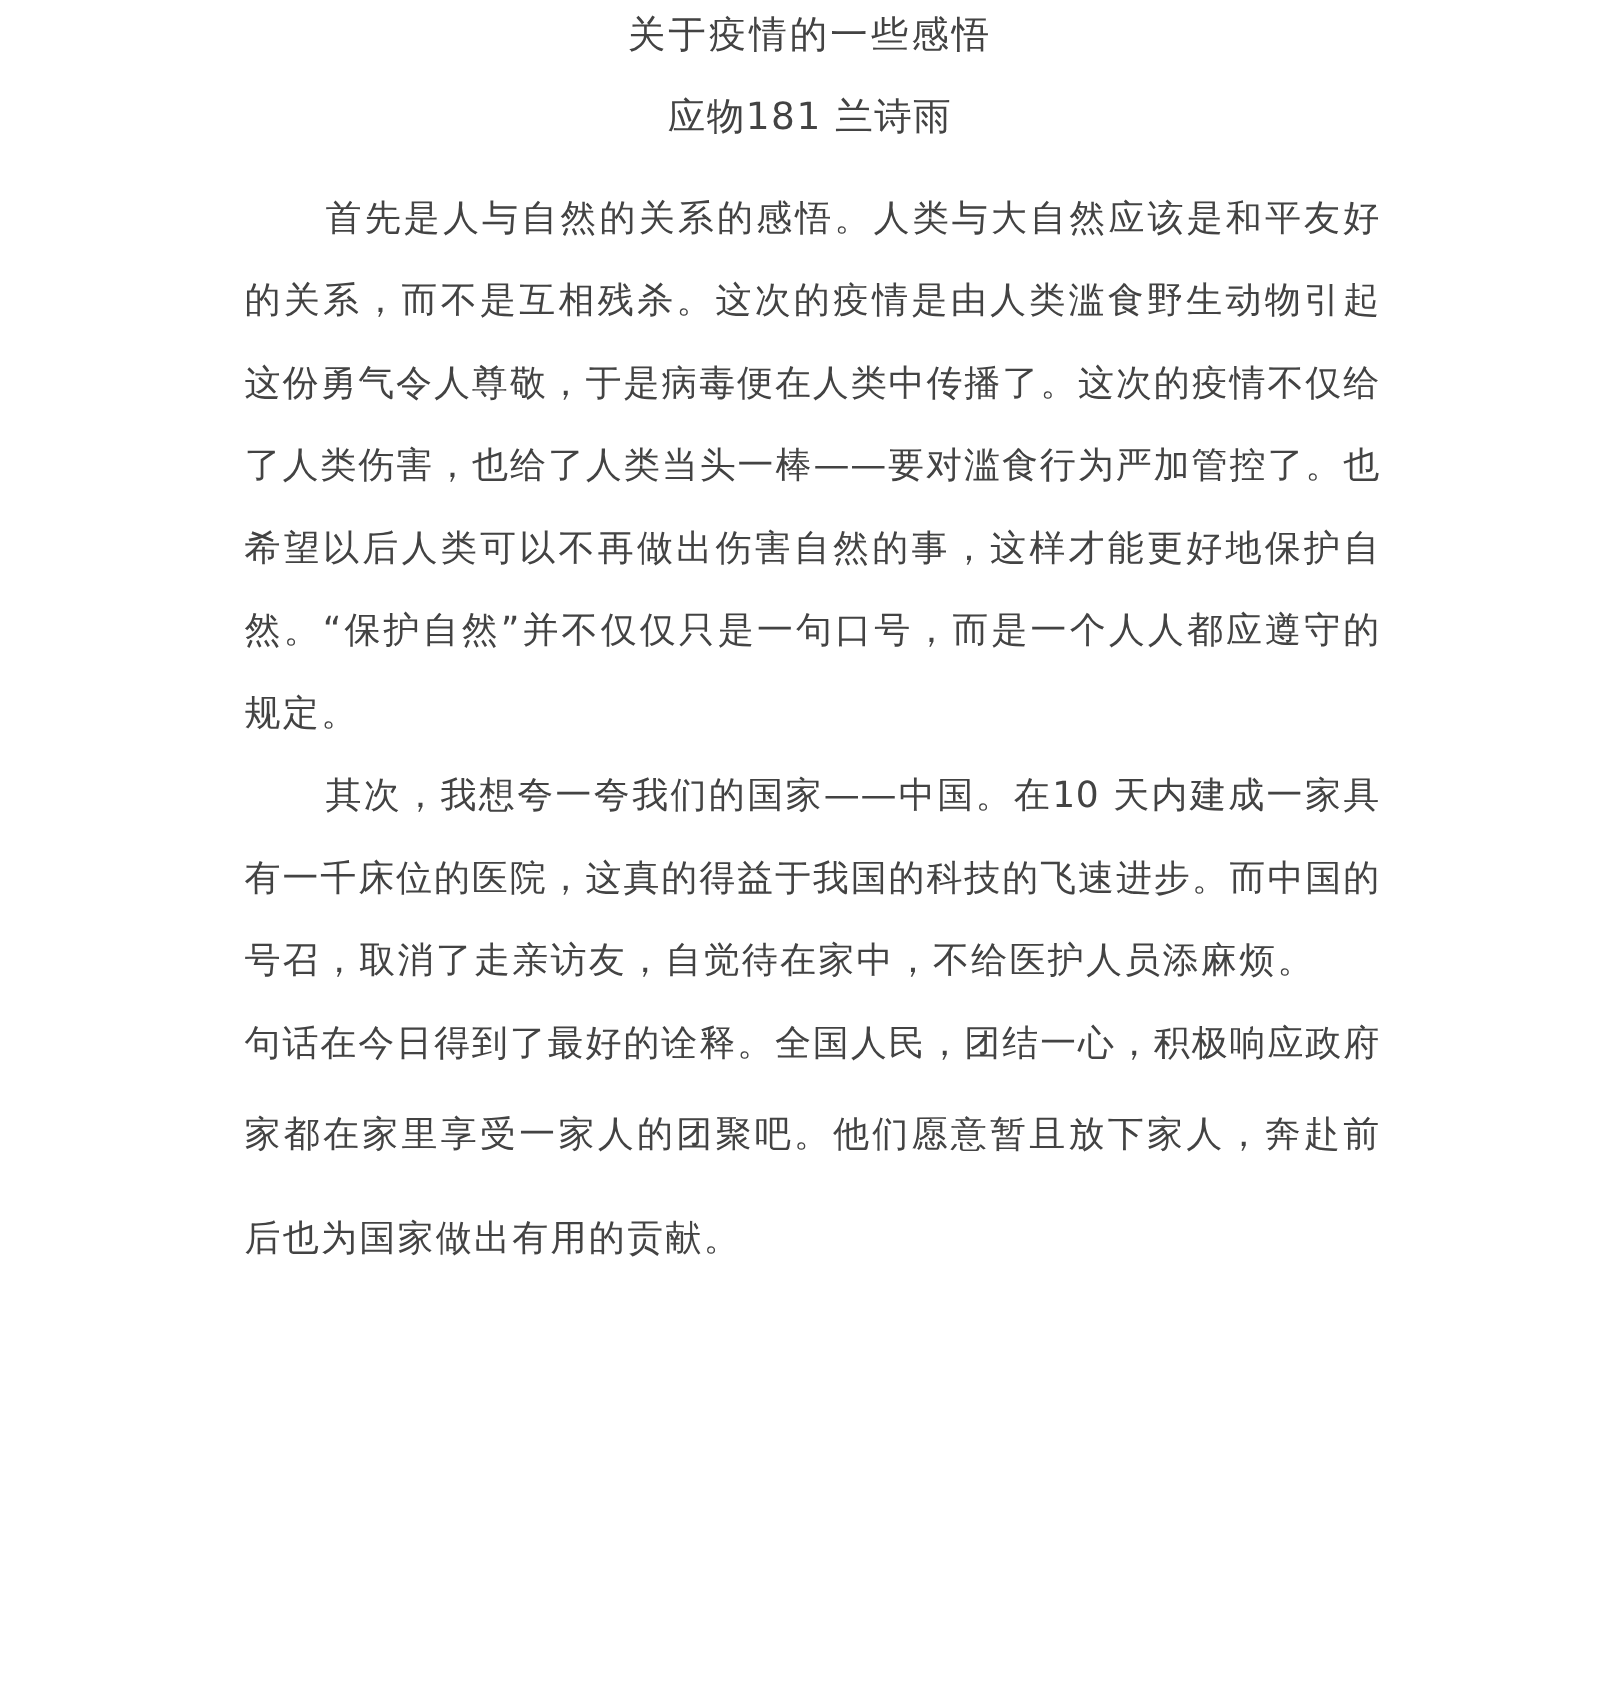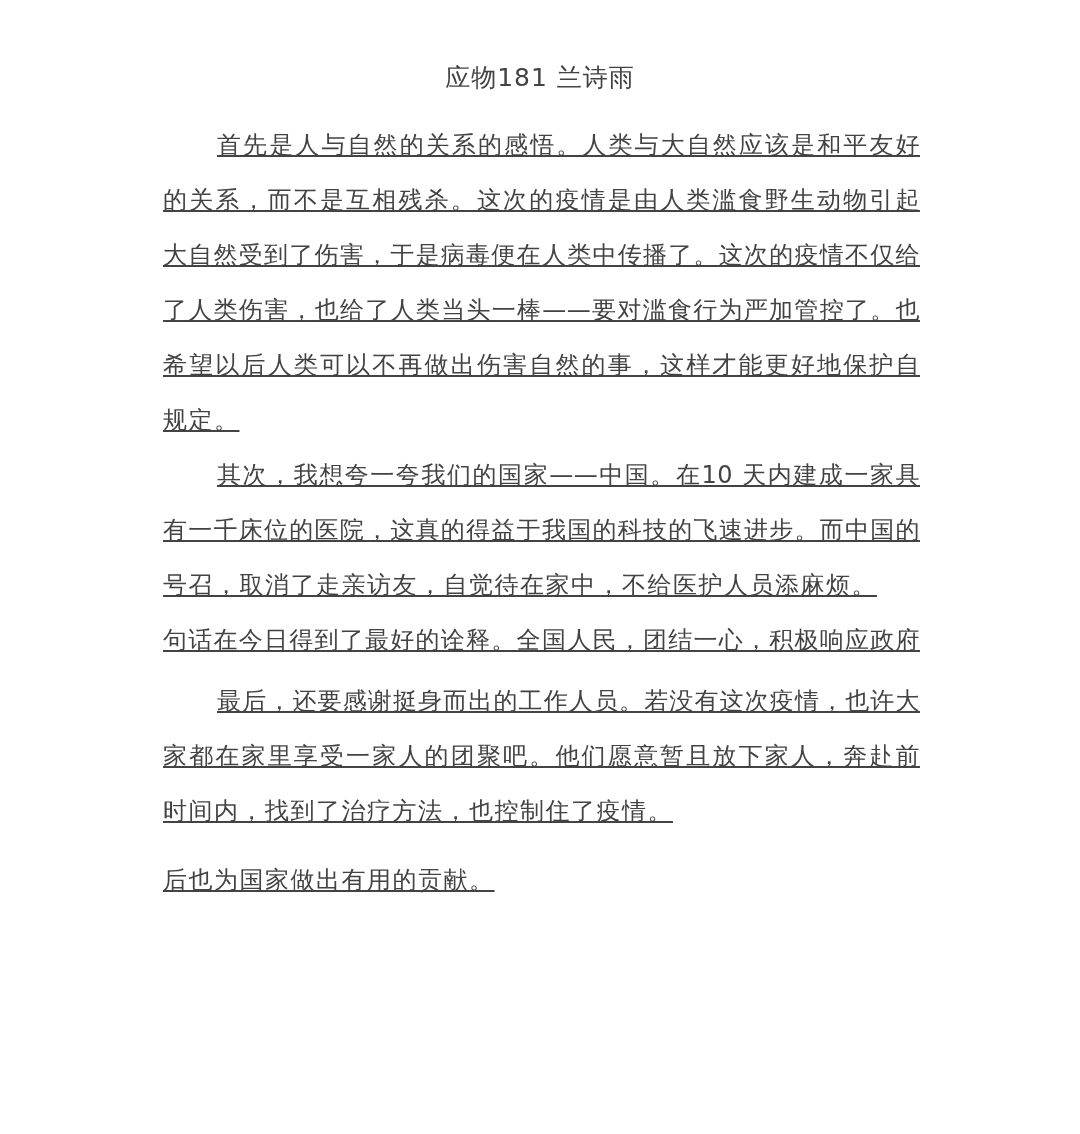--- a/index.html
+++ b/index.html
@@ -36,21 +36,20 @@
     line-height: 42px;
     text-align: center;
     font-size: 25px;
     letter-spacing: 1px;
   }
   .content {
     position: absolute;
     left: 163px;
     top: 118px;
     width: 757px;
-    text-decoration: underline;
   }
   .paragraph { margin: 0; }
   
   .paragraph:nth-child(3) { margin-top: 6px; }
   .paragraph:nth-child(4) { margin-top: 14px; }
   .line {
     height: 55px;
     line-height: 55px;
     font-size: 24px;
     letter-spacing: 0.5px;
@@ -63,38 +62,38 @@
   .line.last {
     text-align: center;
     text-align-last: left;
     letter-spacing: 1.5px;
   }
 </style>
 </head>
 <body>
 
 <div class="sheet">
+  <div class="doc-title">关于疫情的一些感悟</div>
   <div class="doc-byline">应物181 兰诗雨</div>
   <div class="content">
       <div class="paragraph">
         <div class="line first">首先是人与自然的关系的感悟。人类与大自然应该是和平友好</div>
         <div class="line">的关系，而不是互相残杀。这次的疫情是由人类滥食野生动物引起的，</div>
-        <div class="line">大自然受到了伤害，于是病毒便在人类中传播了。这次的疫情不仅给</div>
+        <div class="line">这份勇气令人尊敬，于是病毒便在人类中传播了。这次的疫情不仅给</div>
         <div class="line">了人类伤害，也给了人类当头一棒——要对滥食行为严加管控了。也</div>
         <div class="line">希望以后人类可以不再做出伤害自然的事，这样才能更好地保护自</div>
+        <div class="line">然。“保护自然”并不仅仅只是一句口号，而是一个人人都应遵守的</div>
         <div class="line last">规定。</div>
       </div>
       <div class="paragraph">
         <div class="line first">其次，我想夸一夸我们的国家——中国。在10 天内建成一家具</div>
         <div class="line">有一千床位的医院，这真的得益于我国的科技的飞速进步。而中国的</div>
         <div class="line last">号召，取消了走亲访友，自觉待在家中，不给医护人员添麻烦。</div>
         <div class="line">句话在今日得到了最好的诠释。全国人民，团结一心，积极响应政府</div>
       </div>
       <div class="paragraph">
-        <div class="line first">最后，还要感谢挺身而出的工作人员。若没有这次疫情，也许大</div>
         <div class="line">家都在家里享受一家人的团聚吧。他们愿意暂且放下家人，奔赴前线，</div>
-        <div class="line last">时间内，找到了治疗方法，也控制住了疫情。</div>
       </div>
       <div class="paragraph">
         <div class="line last">后也为国家做出有用的贡献。</div>
       </div>
     </div>
 </div>
 
 </body></html>

